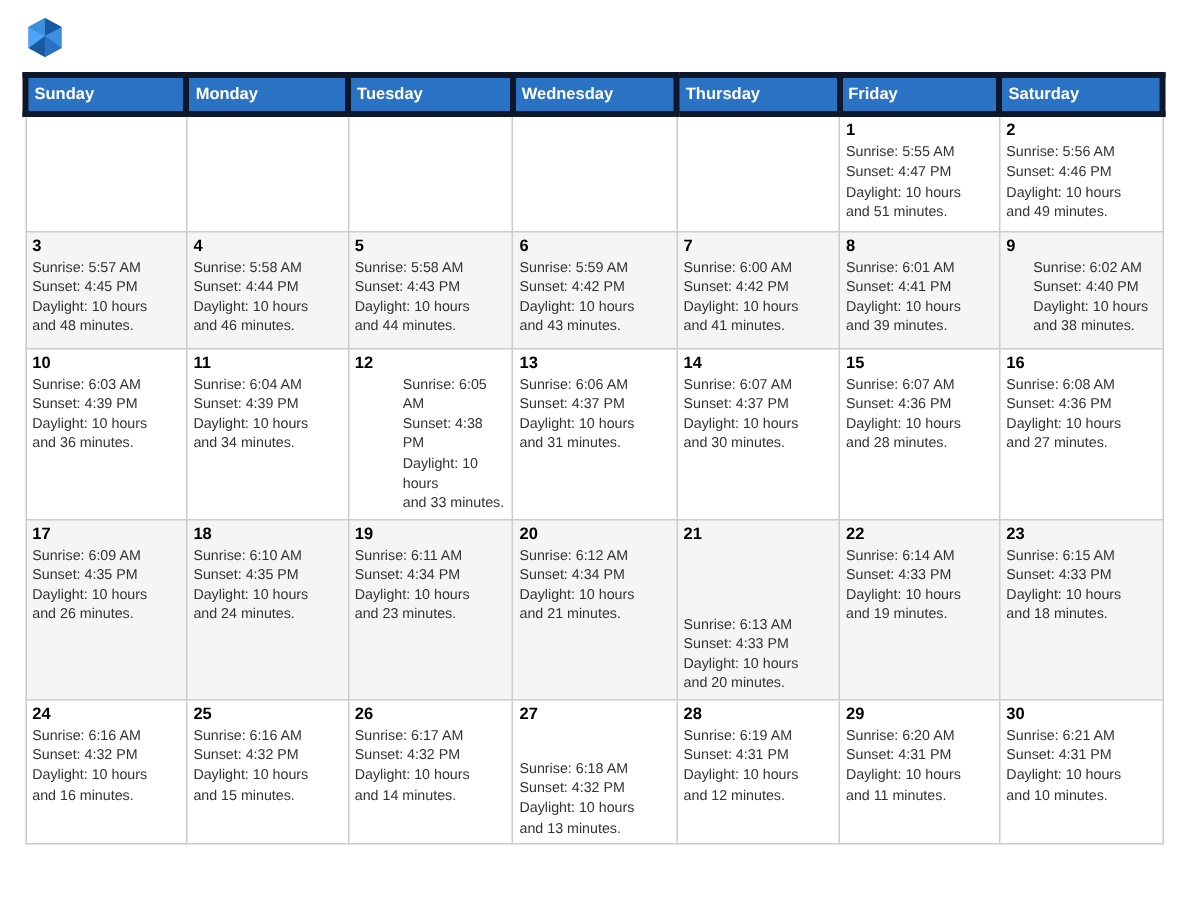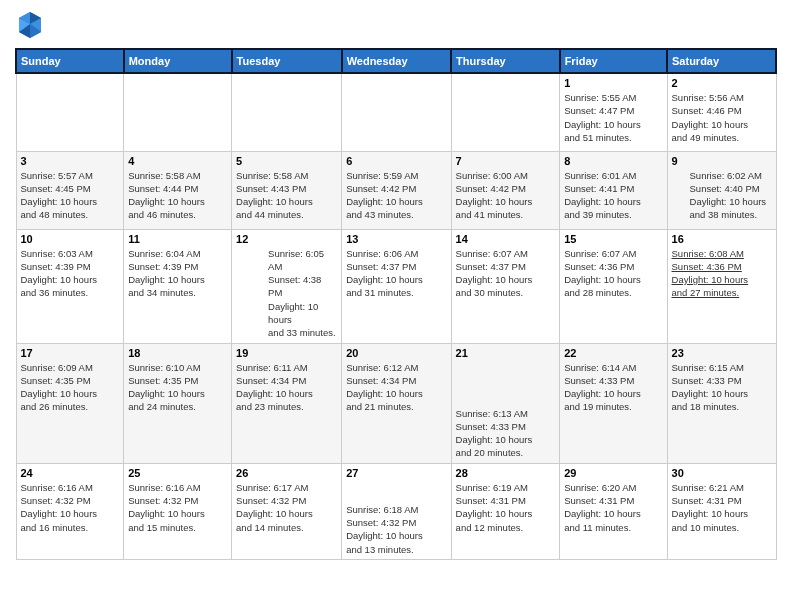--- a/index.html
+++ b/index.html
@@ -55,21 +55,21 @@
       border-collapse: collapse;
       font-size: 10px;
     }
     .calendar th {
       background-color: #2a72c3;
       color: #fff;
       padding: 5px 4px;
       text-align: left;
       font-size: 11px;
       font-weight: bold;
-      border: 2px solid #0f172a;
+      border: 4px solid #0f172a;
     }
     .calendar td {
       border: 1px solid #ccc;
       vertical-align: top;
       padding: 3px 4px;
       height: 78px;
       width: 113px;
     }
     .calendar tr:nth-child(even) td {
       background-color: #f5f5f5;
@@ -242,21 +242,21 @@
           </td>
           <td>
             <span class="day-number">15</span>
             <div class="day-info" style="white-space: pre-line;">Sunrise: 6:07 AM
 Sunset: 4:36 PM
 Daylight: 10 hours
 and 28 minutes.</div>
           </td>
           <td>
             <span class="day-number">16</span>
-            <div class="day-info" style="white-space: pre-line; text-decoration: underline;">Sunrise: 6:08 AM
+            <div class="day-info" style="white-space: pre-line;">Sunrise: 6:08 AM
 Sunset: 4:36 PM
 Daylight: 10 hours
 and 27 minutes.</div>
           </td>
         </tr>
         <tr>
           <td>
             <span class="day-number">17</span>
             <div class="day-info" style="white-space: pre-line;">Sunrise: 6:09 AM
 Sunset: 4:35 PM

